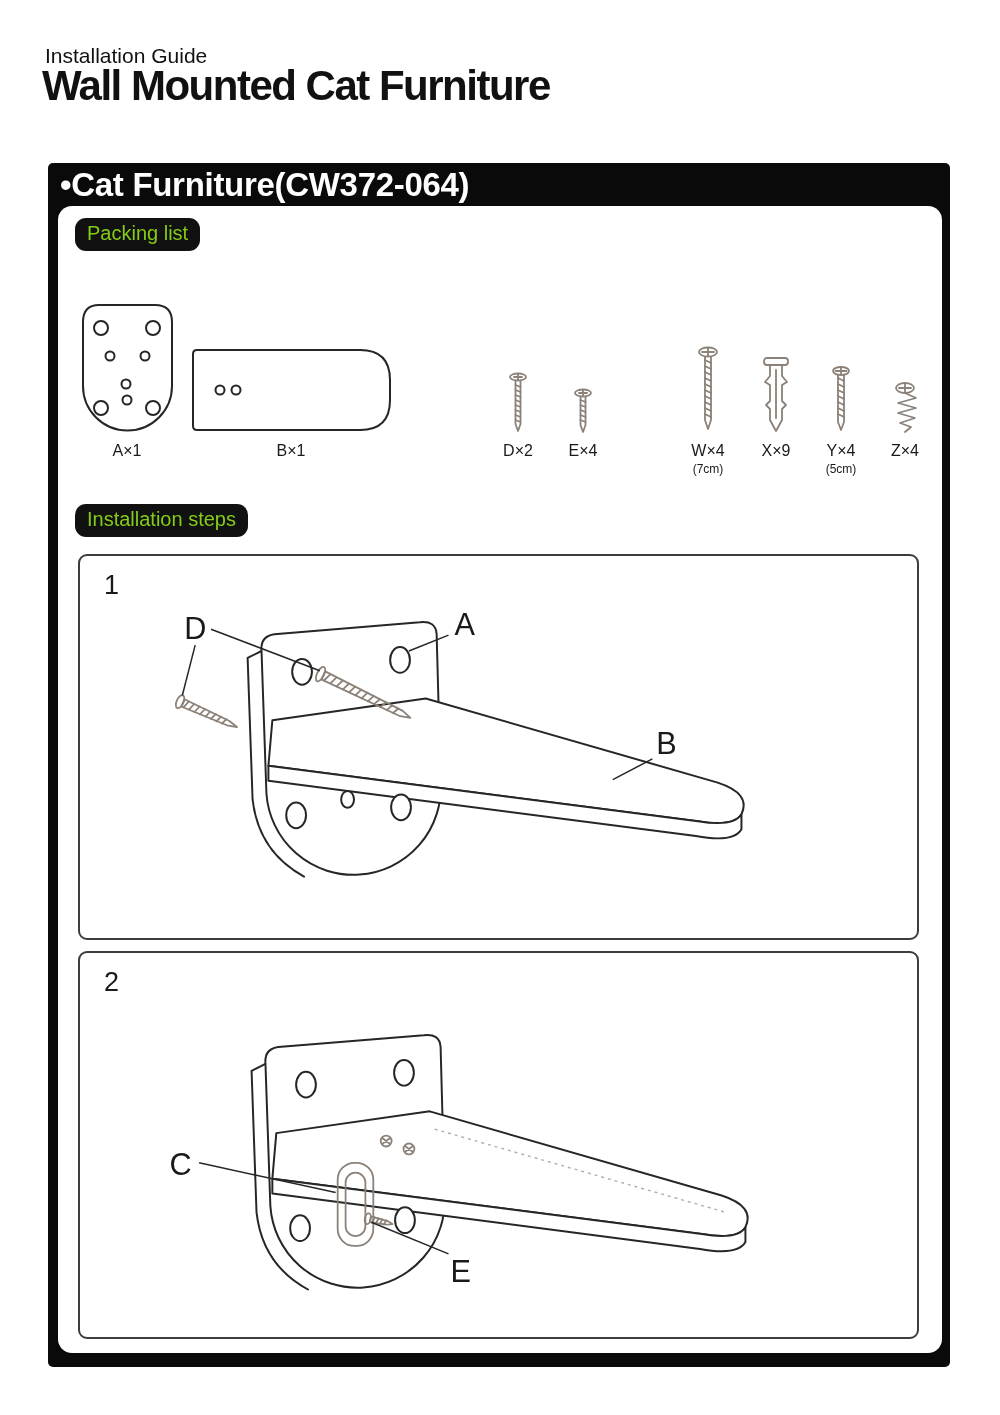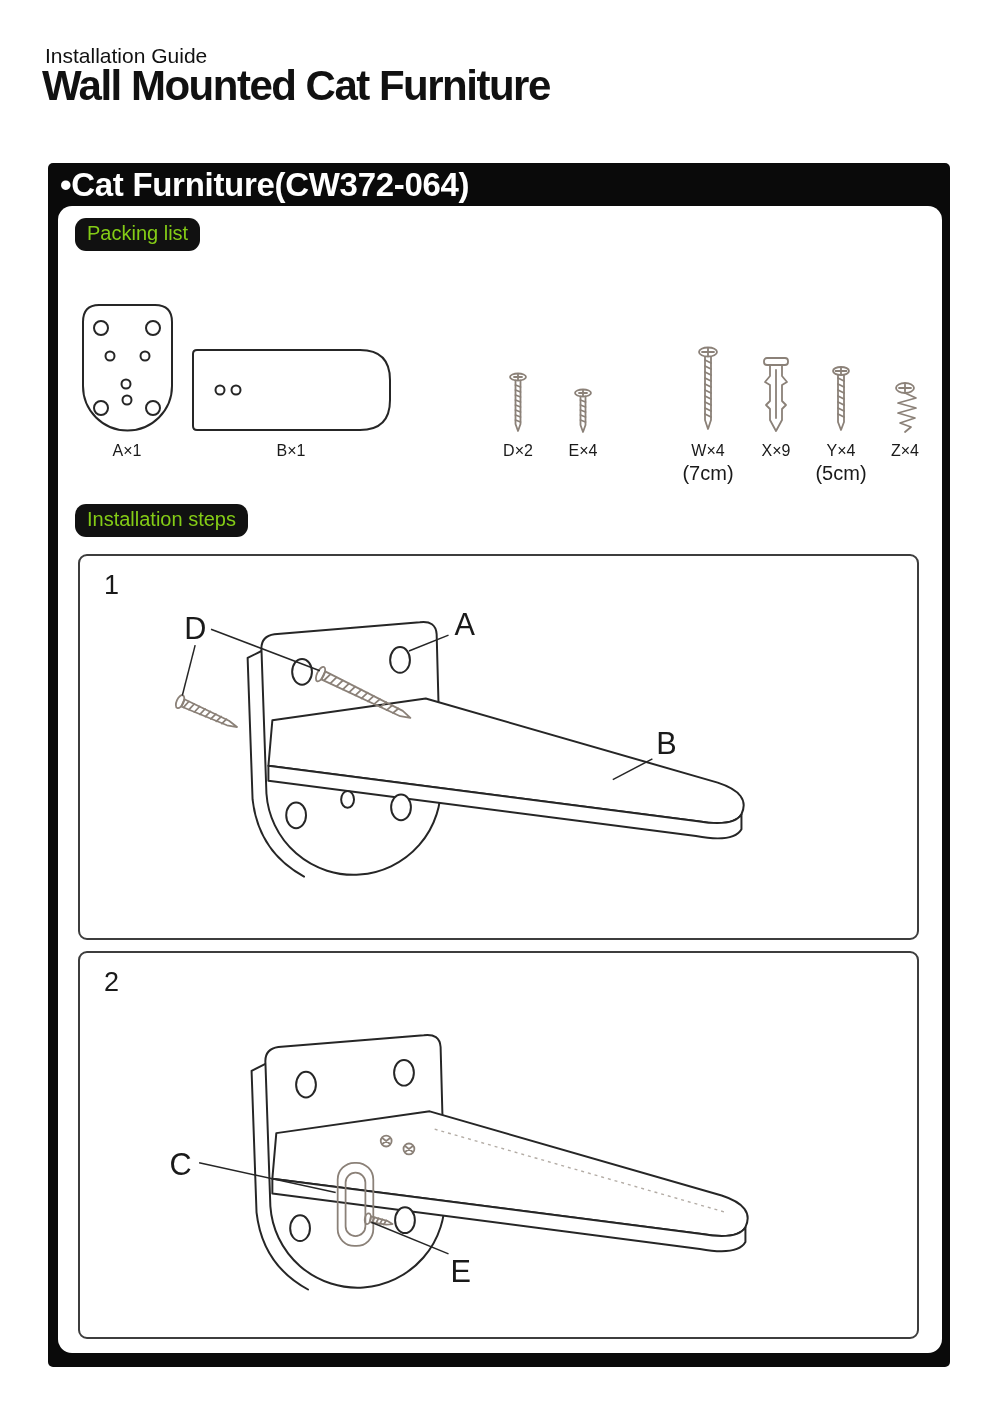--- a/index.html
+++ b/index.html
@@ -14,21 +14,21 @@
                 color:#ffffff;font-size:33px;font-weight:bold;letter-spacing:-0.3px;}
   .panel{position:absolute;left:10px;top:43px;right:8px;bottom:14px;background:#ffffff;
          border-radius:14px;}
   .badge{position:absolute;background:#111111;color:#84cc16;font-size:20px;
          padding:4px 12px 6px 12px;border-radius:11px;}
   .badge.packing{left:17px;top:12px;}
   .badge.steps{left:17px;top:298px;}
   .part{position:absolute;top:90px;text-align:center;}
   .part-icon{height:138px;display:flex;align-items:flex-end;justify-content:center;}
   .part-label{font-size:16px;margin-top:8px;color:#1a1a1a;}
-  .part-note{font-size:20px;margin-top:2px;color:#1a1a1a;}
+  .part-note{font-size:12px;margin-top:2px;color:#1a1a1a;}
   .step-box{position:absolute;left:20px;width:841px;border:2px solid #3d3d3d;
             border-radius:9px;box-sizing:border-box;}
   .step-box.one{top:348px;height:386px;}
   .step-box.two{top:745px;height:388px;}
   .step-num{position:absolute;left:24px;top:14px;font-size:27px;color:#1a1a1a;}
   .diagram{position:absolute;left:0;top:0;width:100%;height:100%;}
   
   .s-ink{stroke:#262626;fill:none;stroke-width:2;stroke-linecap:round;stroke-linejoin:round;}
   .s-ink-f{stroke:#262626;fill:#ffffff;stroke-width:2;stroke-linejoin:round;}
   .s-ink-thin{stroke:#262626;fill:none;stroke-width:1.5;}

